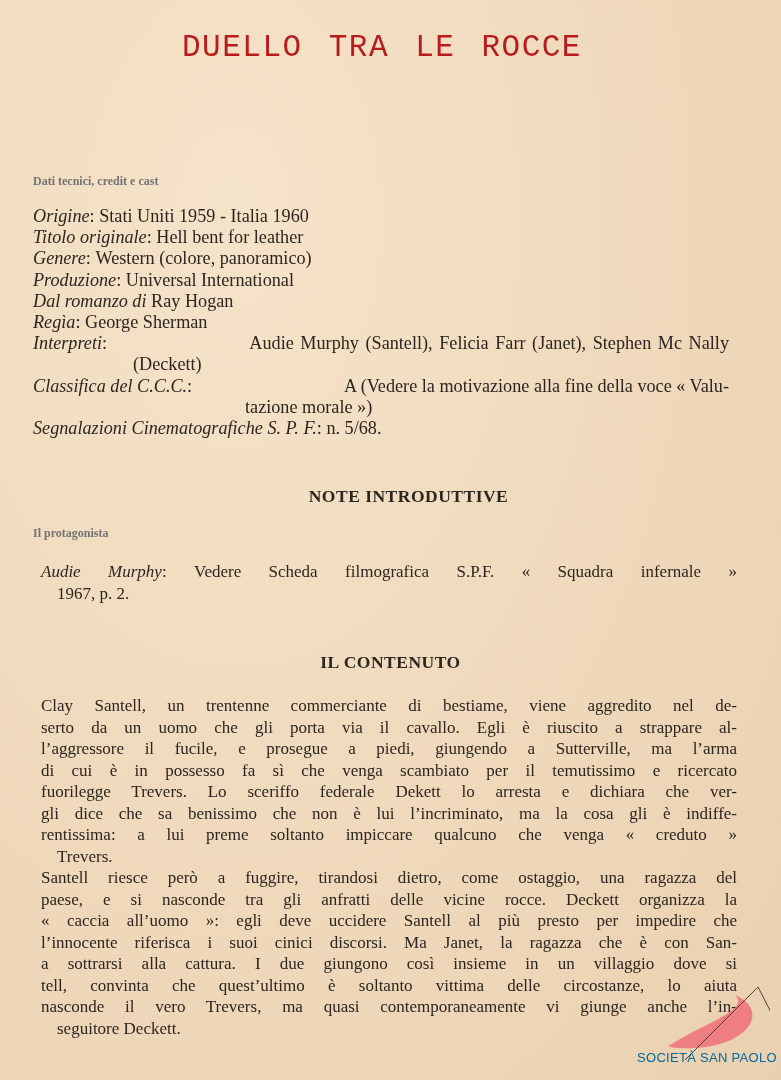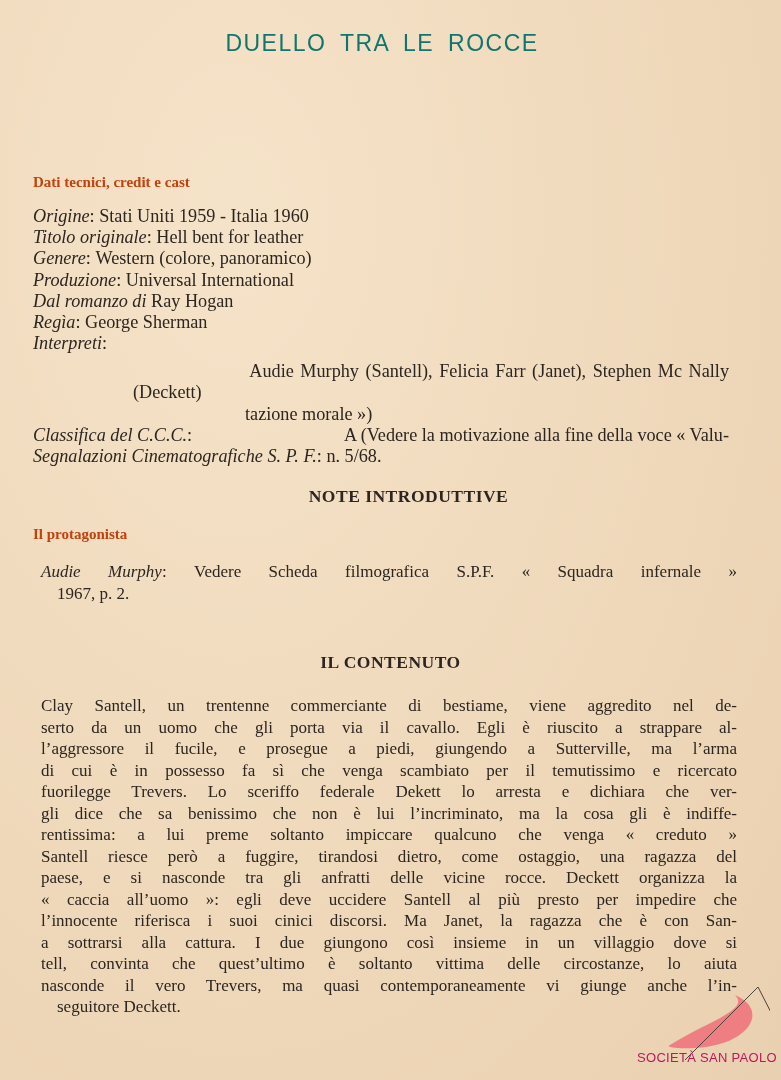--- a/index.html
+++ b/index.html
@@ -6,72 +6,72 @@
   body {
     width:781px; height:1080px; overflow:hidden;
     background:#f1dcc0;
     background-image: radial-gradient(ellipse at 30% 20%, #f5e3c9 0%, #efd8ba 60%, #e9d0b0 100%);
     color:#2c2520;
     font-family:"Liberation Serif","DejaVu Serif",serif;
     position:relative;
   }
   .title {
     position:absolute; left:0; width:764px; top:30px; text-align:center;
-    font-family:Liberation Sans, sans-serif;
-    font-size:23px; letter-spacing:1.5px; color:#0f766e; font-weight:normal;
+    font-family:Liberation Mono, monospace;
+    font-size:31px; letter-spacing:1.5px; color:#b91c1c; font-weight:normal;
     word-spacing:6px;
   }
-  .subhead { position:absolute; font-weight:bold; font-size:15px; color:#c2410c; }
+  .subhead { position:absolute; font-weight:bold; font-size:12px; color:#737373; }
   .credits { position:absolute; left:33px; top:206px; font-size:18.2px; line-height:21.2px; width:700px; }
   .credits .row { display:flex; white-space:nowrap; }
   .credits i { font-style:italic; }
   .sechead {
     position:absolute; left:0; width:781px; text-align:center;
     font-weight:bold; font-size:17.5px; letter-spacing:0.5px;
   }
   .body-text {
     position:absolute; left:41px; width:696px; font-size:17px; line-height:21.5px;
     text-align:justify;
   }
   .line { display:block; text-align:justify; text-align-last:justify; white-space:nowrap; }
   .line.last { text-align-last:left;margin-left:16px; }
   .logo { position:absolute; left:630px; top:985px; width:140px; height:90px; }
   .logo-text {
     position:absolute; left:637px; top:1050px;
     font-family:"Liberation Sans","DejaVu Sans",sans-serif;
-    font-size:13px; color:#be185d; letter-spacing:0.3px;
+    font-size:13px; color:#0369a1; letter-spacing:0.3px;
   }
 </style>
 </head>
 <body>
 
 <div class="title">DUELLO TRA LE ROCCE</div>
 
 <div class="subhead" style="left:33px; top:174px;">Dati tecnici, credit e cast</div>
 
 <div class="credits">
   <div class="row"><i>Origine</i>:&nbsp;<span>Stati Uniti 1959 - Italia 1960</span></div>
   <div class="row"><i>Titolo originale</i>:&nbsp;<span>Hell bent for leather</span></div>
   <div class="row"><i>Genere</i>:&nbsp;<span>Western (colore, panoramico)</span></div>
   <div class="row"><i>Produzione</i>:&nbsp;<span>Universal International</span></div>
   <div class="row"><i>Dal romanzo di</i>&nbsp;<span>Ray Hogan</span></div>
   <div class="row"><i>Regìa</i>:&nbsp;<span>George Sherman</span></div>
   <div class="row" style="justify-content:space-between; width:696px;gap:41px;">
       <span><i>Interpreti</i>:&nbsp;</span>
-      <span style="word-spacing:2px;margin-top:28px;">Audie Murphy (Santell), Felicia Farr (Janet), Stephen Mc Nally</span>
+      <span style="word-spacing:2px;">Audie Murphy (Santell), Felicia Farr (Janet), Stephen Mc Nally</span>
     </div>
   <div class="row" style="padding-left:100px;">
       <span>(Deckett)</span>
     </div>
-  <div class="row" style="padding-left:212px;">
-      <span>tazione morale »)</span>
-    </div>
   <div class="row" style="justify-content:space-between; width:696px;">
       <span><i>Classifica del C.C.C.</i>:&nbsp;</span>
       <span>A (Vedere la motivazione alla fine della voce « Valu-</span>
+    </div>
+  <div class="row" style="padding-left:212px;">
+      <span>tazione morale »)</span>
     </div>
   <div class="row"><i>Segnalazioni Cinematografiche S. P. F.</i>:&nbsp;<span>n. 5/68.</span></div>
 </div>
 
 <div class="sechead" style="top:486px;padding-left:18px;">NOTE INTRODUTTIVE</div>
 
 <div class="subhead" style="left:33px; top:526px;">Il protagonista</div>
 
 <div class="body-text" style="top:561px;">
   <span class="line"><i>Audie Murphy</i>:&nbsp;<span>Vedere Scheda filmografica S.P.F. « Squadra infernale »</span></span>
@@ -81,20 +81,21 @@
 <div class="sechead" style="top:652px;">IL CONTENUTO</div>
 
 <div class="body-text" style="top:695px;">
   <span class="line">Clay Santell, un trentenne commerciante di bestiame, viene aggredito nel de-</span>
   <span class="line">serto da un uomo che gli porta via il cavallo. Egli è riuscito a strappare al-</span>
   <span class="line">l’aggressore il fucile, e prosegue a piedi, giungendo a Sutterville, ma l’arma</span>
   <span class="line">di cui è in possesso fa sì che venga scambiato per il temutissimo e ricercato</span>
   <span class="line">fuorilegge Trevers. Lo sceriffo federale Dekett lo arresta e dichiara che ver-</span>
   <span class="line">gli dice che sa benissimo che non è lui l’incriminato, ma la cosa gli è indiffe-</span>
   <span class="line">rentissima: a lui preme soltanto impiccare qualcuno che venga « creduto »</span>
+  <span class="line last">Trevers.</span>
   <span class="line">Santell riesce però a fuggire, tirandosi dietro, come ostaggio, una ragazza del</span>
   <span class="line">paese, e si nasconde tra gli anfratti delle vicine rocce. Deckett organizza la</span>
   <span class="line">« caccia all’uomo »: egli deve uccidere Santell al più presto per impedire che</span>
   <span class="line">l’innocente riferisca i suoi cinici discorsi. Ma Janet, la ragazza che è con San-</span>
   <span class="line">a sottrarsi alla cattura. I due giungono così insieme in un villaggio dove si</span>
   <span class="line">tell, convinta che quest’ultimo è soltanto vittima delle circostanze, lo aiuta</span>
   <span class="line">nasconde il vero Trevers, ma quasi contemporaneamente vi giunge anche l’in-</span>
   <span class="line last">seguitore Deckett.</span>
 </div>
 

